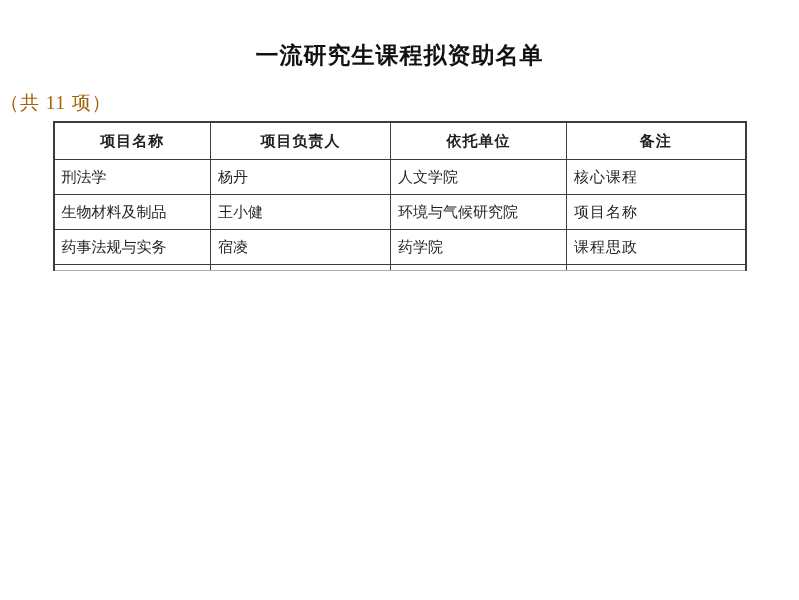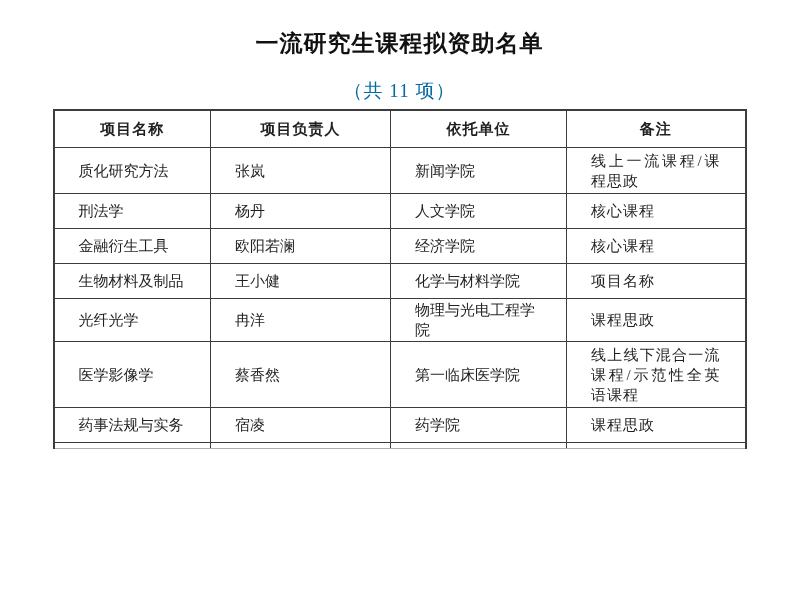--- a/index.html
+++ b/index.html
@@ -8,53 +8,52 @@
   }
   body {
     width: 799px;
     height: 600px;
     background: #ffffff;
     color: #1f1f1f;
     font-family: "Liberation Serif", serif;
     overflow: hidden;
   }
   .doc-title {
-    margin: 0;
+    margin: 12px;
     padding-top: 30px;
     text-align: center;
     font-family: "Liberation Sans", sans-serif;
     font-weight: bold;
     font-size: 23px;
     line-height: 27px;
     letter-spacing: 1px;
     color: #111111;
   }
   .doc-subtitle {
     margin: 0;
     margin-top: 22px;
-    text-align: center;
     font-family: "Liberation Serif", serif;
     font-size: 19px;
     line-height: 24px;
     letter-spacing: 1px;
-    color: #0369a1;
+    color: #a16207;
   }
   table.doc-table {
     margin: 6px auto 0 auto;
     width: 692px;
     table-layout: fixed;
     border-collapse: collapse;
     border: 2px solid #3c3c3c;
     border-bottom: none;
   }
   .doc-table th, .doc-table td {
     border: 1px solid #3c3c3c;
     font-size: 15px;
     line-height: 20px;
-    padding: 1px 24px;
+    padding: 1px 7px;
     vertical-align: middle;
     overflow: hidden;
     word-break: break-all;
   }
   .doc-table th {
     font-weight: bold;
     text-align: center;
     height: 34px;
     letter-spacing: 1px;
   }
@@ -93,55 +92,31 @@
   </colgroup>
   <thead>
     <tr>
       <th>项目名称</th>
       <th>项目负责人</th>
       <th>依托单位</th>
       <th>备注</th>
     </tr>
   </thead>
   <tbody>
-    <tr class="row-tall">
-      <td class="name-cell">质化研究方法</td>
-      <td class="leader-cell">张岚</td>
-      <td class="unit-cell">新闻学院</td>
-      <td class="remark-cell">线上一流课程/课程思政</td>
-    </tr>
     <tr class="row-normal">
       <td class="name-cell">刑法学</td>
       <td class="leader-cell">杨丹</td>
       <td class="unit-cell">人文学院</td>
       <td class="remark-cell">核心课程</td>
     </tr>
     <tr class="row-normal">
-      <td class="name-cell">金融衍生工具</td>
-      <td class="leader-cell">欧阳若澜</td>
-      <td class="unit-cell">经济学院</td>
-      <td class="remark-cell">核心课程</td>
-    </tr>
-    <tr class="row-normal">
       <td class="name-cell">生物材料及制品</td>
       <td class="leader-cell">王小健</td>
-      <td class="unit-cell">化学与材料学院</td>
+      <td class="unit-cell">环境与气候研究院</td>
       <td class="remark-cell">项目名称</td>
-    </tr>
-    <tr class="row-normal">
-      <td class="name-cell">光纤光学</td>
-      <td class="leader-cell">冉洋</td>
-      <td class="unit-cell">物理与光电工程学院</td>
-      <td class="remark-cell">课程思政</td>
-    </tr>
-    <tr class="row-xtall">
-      <td class="name-cell">医学影像学</td>
-      <td class="leader-cell">蔡香然</td>
-      <td class="unit-cell">第一临床医学院</td>
-      <td class="remark-cell">线上线下混合一流课程/示范性全英语课程</td>
     </tr>
     <tr class="row-normal">
       <td class="name-cell">药事法规与实务</td>
       <td class="leader-cell">宿凌</td>
       <td class="unit-cell">药学院</td>
       <td class="remark-cell">课程思政</td>
     </tr>
     <tr class="row-partial">
       <td></td>
       <td></td>

